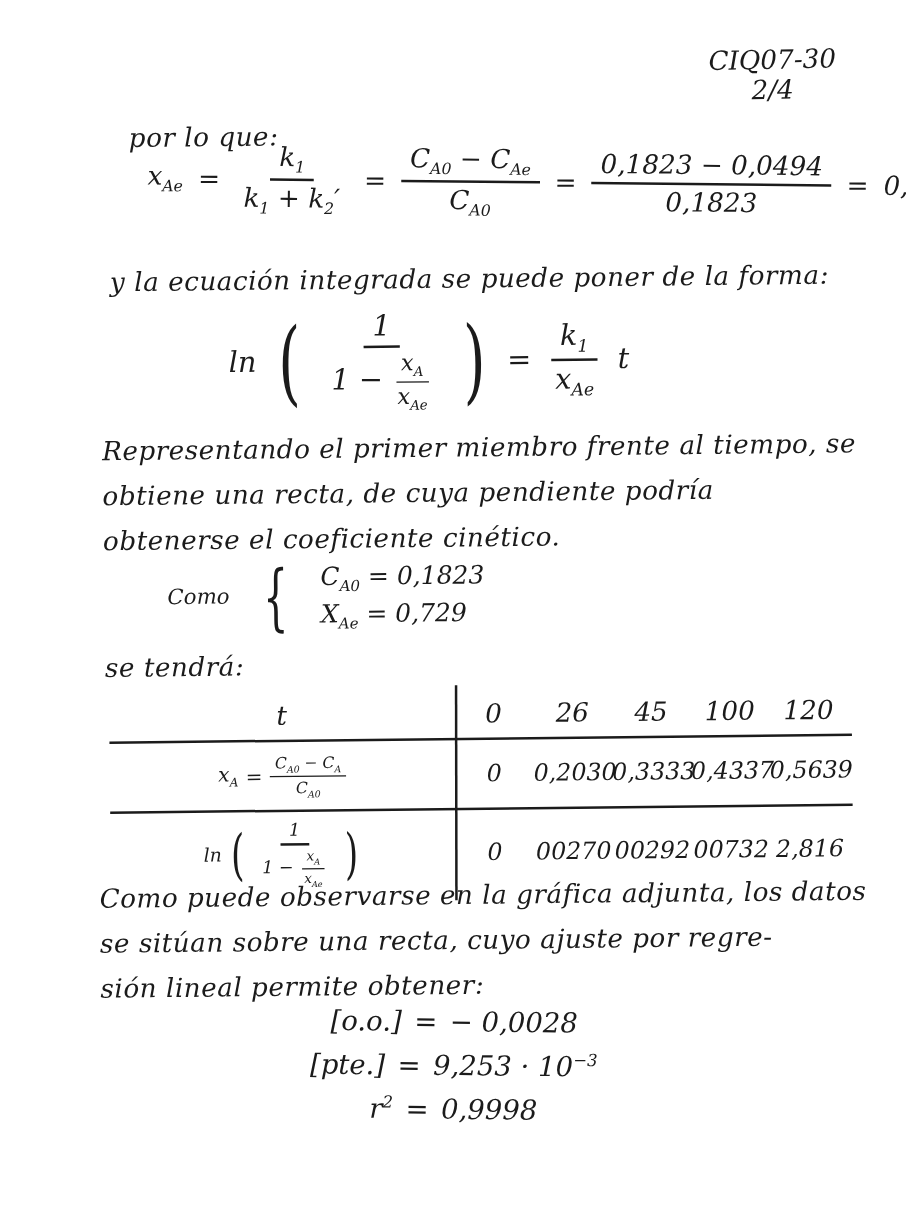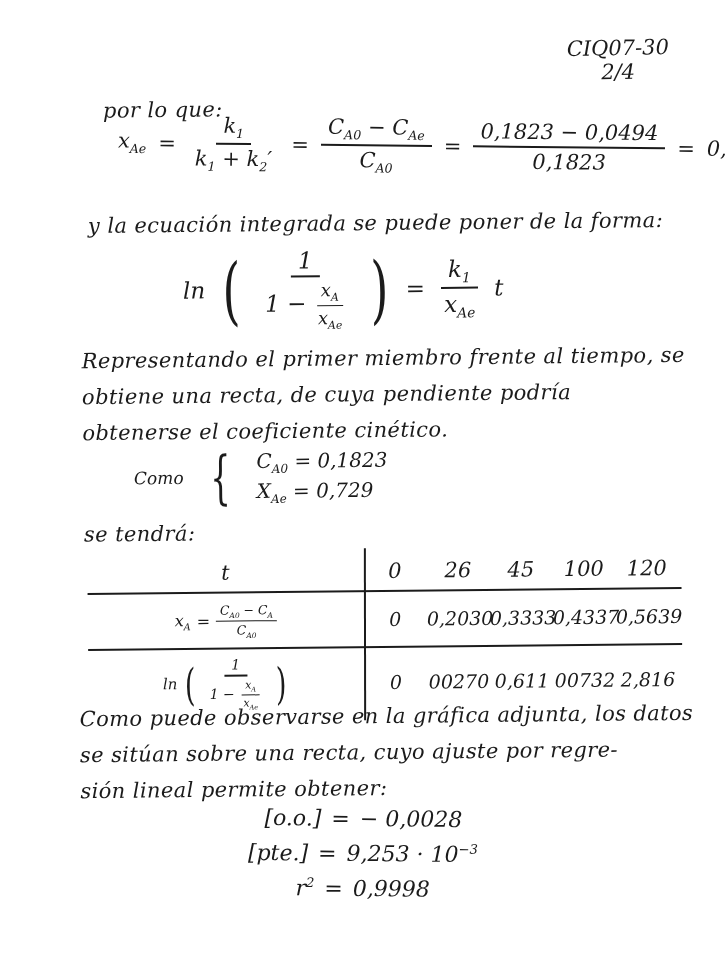--- a/index.html
+++ b/index.html
@@ -171,21 +171,21 @@
           <span class="minifrac">
             <span class="num"><span>x</span><sub>A</sub></span>
             <span class="den"><span>x</span><sub>Ae</sub></span>
           </span>
         </span>
       </span>
       <span class="paren" style="font-size:44px;">)</span>
     </div>
     <div class="tcell">0</div>
     <div class="tcell">00270</div>
-    <div class="tcell">0,611</div>
+    <div class="tcell">00292</div>
     <div class="tcell">00732</div>
     <div class="tcell">2,816</div>
   </div>
 </div>
 
 <div class="abs para tilt-b" style="left:80px; top:698px;">
   <div>Como puede observarse en la gráfica adjunta, los datos</div>
   <div>se sitúan sobre una recta, cuyo ajuste por regre-</div>
   <div>sión lineal permite obtener:</div>
 </div>

